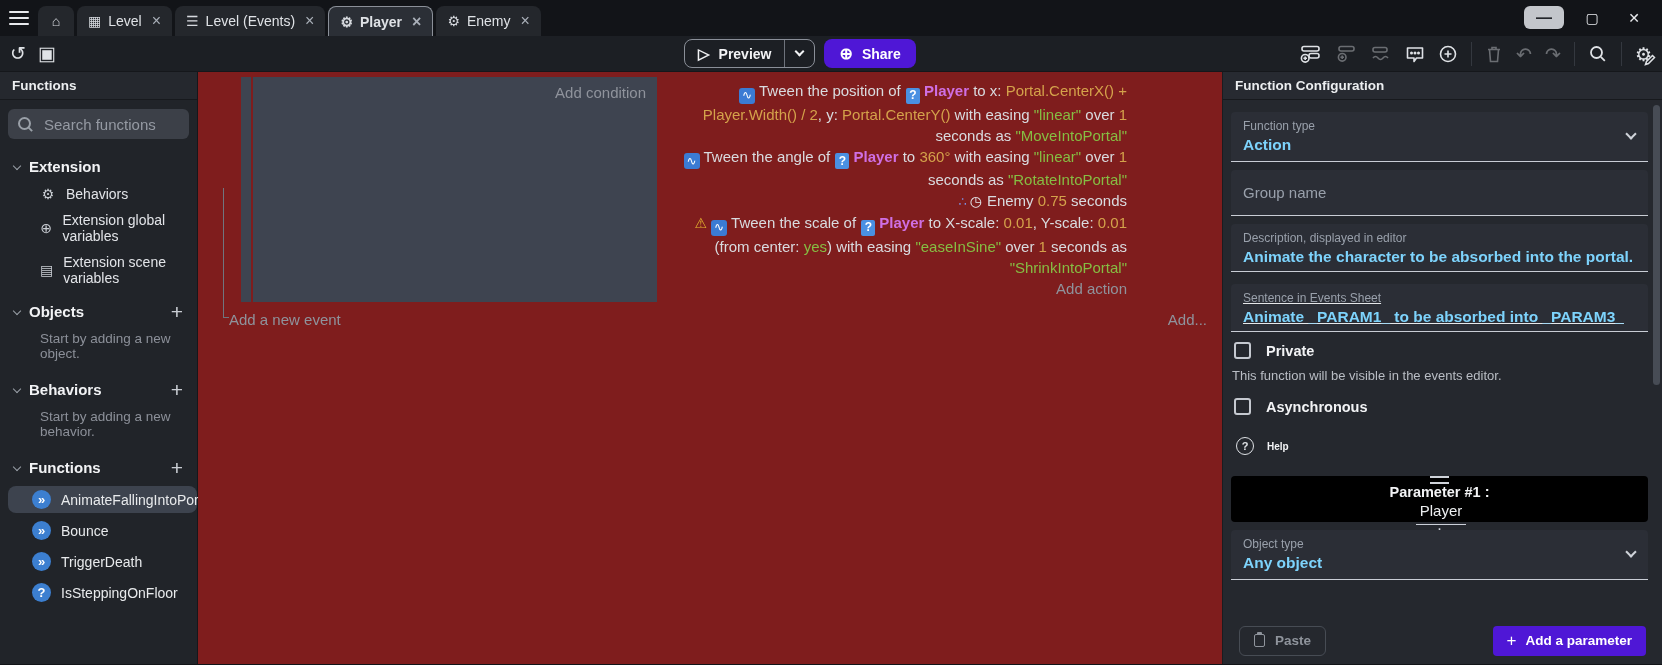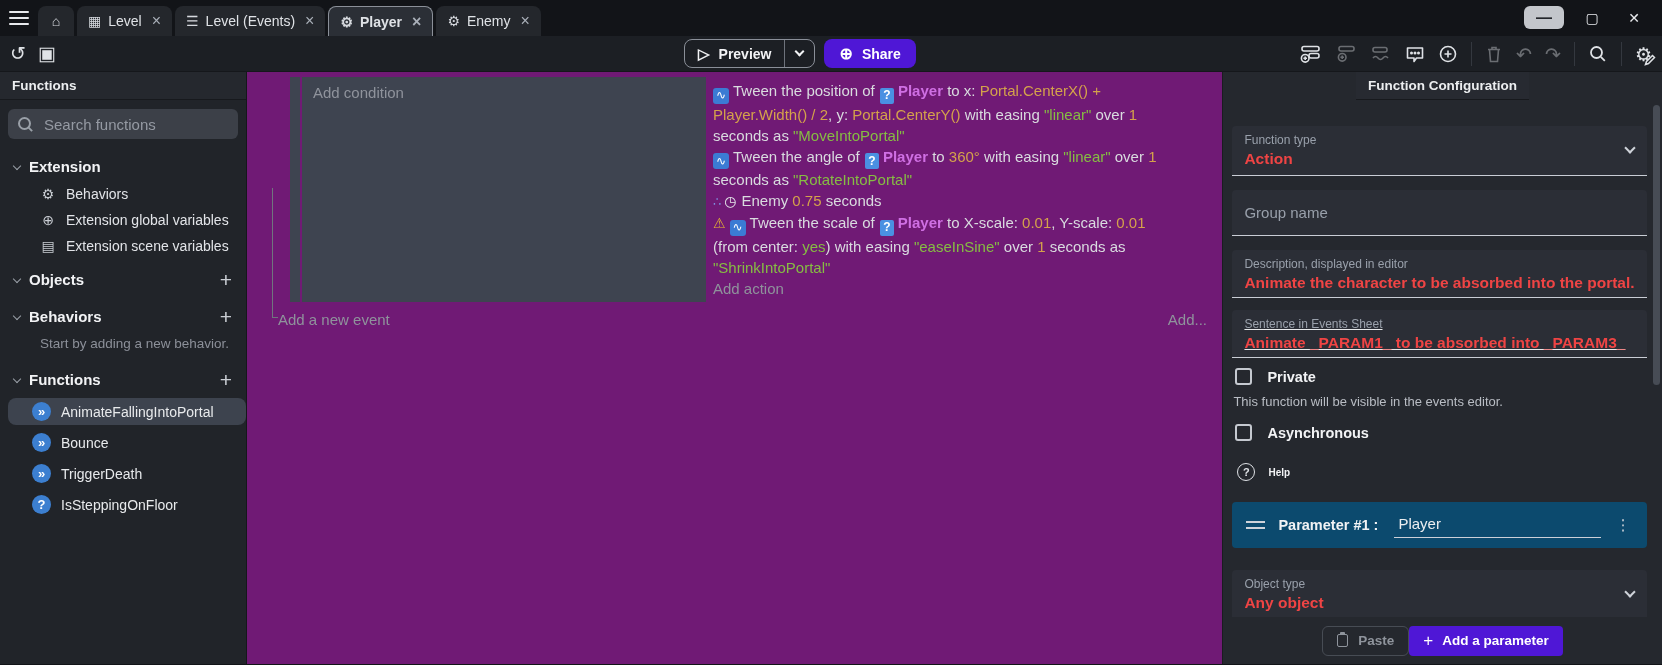--- a/index.html
+++ b/index.html
@@ -34,81 +34,81 @@
   .sh-globe{font-size:16px;}
   .tb-right{position:absolute;right:10px;top:0;height:36px;display:flex;align-items:center;gap:13px;}
   .tb-div{width:1px;height:24px;background:#34383f;}
   .dim{opacity:.4;}
   .svgic{display:block;}
 
   
   .main{display:flex;height:592px;}
 
   
-  .sidebar{width:247px;background:#212429;flex-shrink:0;display:flex;flex-direction:column;border-right:1px solid #15171b;}
+  .sidebar{width:198px;background:#212429;flex-shrink:0;display:flex;flex-direction:column;border-right:1px solid #15171b;}
   .sb-header{height:28px;background:#25282e;display:flex;align-items:center;padding:0 12px;font-size:13.5px;font-weight:bold;color:#eceef0;border-bottom:1px solid #17191d;flex-shrink:0;}
   .sb-search{margin:9px 8px;height:30px;background:#3c4048;border-radius:6px;display:flex;align-items:center;padding:0 10px;gap:9px;flex-shrink:0;}
   .sb-search input{background:transparent;border:none;outline:none;color:#d8dade;font-size:15px;width:170px;font-family:inherit;}
   .sb-search input::placeholder{color:#959aa3;}
   .mag{width:15px;height:15px;position:relative;flex-shrink:0;}
   .mag::before{content:'';position:absolute;width:9px;height:9px;border:2px solid #9aa0a8;border-radius:50%;left:0;top:0;}
   .mag::after{content:'';position:absolute;width:6px;height:2px;background:#9aa0a8;transform:rotate(45deg);left:9px;top:11px;}
   .sec{display:flex;align-items:center;padding:6px 14px 6px 14px;gap:9px;margin-top:4px;}
   .schev{width:6px;height:6px;border-right:1.5px solid #9aa0a8;border-bottom:1.5px solid #9aa0a8;transform:rotate(45deg);margin-top:-2px;flex-shrink:0;}
   .sec .slbl{font-weight:bold;font-size:15px;color:#f2f3f5;flex:1;}
   .sec .plus{color:#c9cdd3;font-size:21px;font-weight:400;line-height:1;cursor:pointer;}
   .item{display:flex;align-items:center;gap:10px;padding:5px 8px 5px 40px;font-size:14px;color:#e2e4e8;cursor:pointer;}
   .iico{color:#c9cdd3;font-size:14px;width:16px;text-align:center;}
   .emptymsg{padding:3px 12px 8px 40px;font-size:13.5px;color:#8c9099;}
   .fitem{display:flex;align-items:center;gap:10px;padding:4px 8px;margin:2px 0 2px 8px;padding-left:24px;font-size:14px;color:#e8eaec;cursor:pointer;}
   .fitem.selected{background:#3d434e;border-radius:8px;}
   .ficon{width:19px;height:19px;border-radius:50%;background:#3c7fd0;color:#fff;display:flex;align-items:center;justify-content:center;font-size:13px;font-weight:bold;flex-shrink:0;}
 
   
-  .events{flex:1;background:#701a75;position:relative;padding:5px 0 0 0;}
+  .events{flex:1;background:#7f1d1d;position:relative;padding:5px 0 0 0;text-align:right;}
   .event-row{display:flex;margin-left:43px;}
   .strip{width:10px;background:#3e4450;margin-right:2px;height:225px;}
   .cond{width:404px;background:#3e4450;height:225px;padding:7px 11px;font-size:15px;color:#8f939c;}
   .acts{width:470px;padding:3px 0 0 7px;font-size:15px;line-height:21px;color:#d9dbdf;}
   .actline{margin:0;}
   .c-d{color:#d9dbdf;}
   .c-o{color:#cf6fe3;font-weight:bold;}
   .c-e{color:#d4a24b;}
   .c-s{color:#86bd43;}
   .ic{display:inline-flex;align-items:center;justify-content:center;}
   .ic-tween{width:16px;height:16px;background:#3b7bd4;border-radius:3px;color:#fff;font-size:12px;margin-right:4px;vertical-align:-3px;}
   .ic-qmark{width:14px;height:16px;background:#4a90e2;border-radius:2px;color:#fff;font-weight:bold;font-size:12px;margin:0 4px 0 1px;vertical-align:-3px;}
   .ic-warning{color:#e8b930;margin-right:4px;font-size:14px;}
   .ic-wait{color:#7d8fe0;margin-right:3px;font-size:13px;}
   .ic-clock{color:#e3e5e9;margin-right:5px;font-size:14px;}
   .add-action{color:#8f939c;}
   .add-row{display:flex;justify-content:space-between;margin:9px 15px 0 31px;font-size:15px;color:#8f939c;}
   .guide{position:absolute;left:25px;top:116px;width:6px;height:130px;border-left:1px solid #70757e;border-bottom:1px solid #70757e;}
 
   
-  .config{width:440px;background:#25282e;display:flex;flex-direction:column;position:relative;border-left:1px solid #1a1c20;align-items:center;}
+  .config{width:440px;background:#25282e;display:flex;flex-direction:column;position:relative;border-left:1px solid #1a1c20;}
   .cfg-header{height:28px;background:#272a31;padding:0 12px;display:flex;align-items:center;font-size:13.5px;font-weight:bold;color:#eceef0;border-bottom:1px solid #17191d;flex-shrink:0;}
   .cfg-body{flex:1;overflow:hidden;padding:12px 14px 0 8px;}
-  .field{background:#2b2e36;border-bottom:1px solid #c9cdd5;border-radius:4px 4px 0 0;padding:7px 12px 7px;position:relative;margin-bottom:8px;margin-top:14px;}
+  .field{background:#2b2e36;border-bottom:1px solid #c9cdd5;border-radius:4px 4px 0 0;padding:7px 12px 7px;position:relative;margin-bottom:8px;}
   .flabel{font-size:12px;color:#99a0ab;margin-bottom:3px;}
-  .fvalue{font-size:15.5px;font-weight:bold;color:#ef4444;white-space:nowrap;}
+  .fvalue{font-size:15.5px;font-weight:bold;color:#7dd3fc;white-space:nowrap;}
   .field.h50{height:50px;}
   .field.h48{height:48px;}
   .field.h46{height:46px;}
   .field.emptyfield .flabel{font-size:15px;color:#99a0ab;padding:7px 0 8px;margin:0;}
   .fchev{position:absolute;right:13px;top:50%;margin-top:-7px;width:8px;height:8px;border-right:2px solid #cfd3da;border-bottom:2px solid #cfd3da;transform:rotate(45deg);}
   .checkrow{display:flex;align-items:center;gap:15px;margin:10px 0 0 3px;}
   .cbox{width:17px;height:17px;border:2px solid #c5c9d0;border-radius:3px;flex-shrink:0;cursor:pointer;}
   .clabel{font-weight:bold;font-size:14.5px;color:#f2f3f5;}
   .helper{font-size:13px;color:#b9bdc4;margin:9px 0 0 1px;}
   .checkrow.async{margin-top:15px;}
   .helprow{display:flex;align-items:center;gap:13px;margin:22px 0 0 5px;cursor:pointer;}
   .qcircle{width:18px;height:18px;border:1.5px solid #dfe2e6;border-radius:50%;display:flex;align-items:center;justify-content:center;font-size:11px;font-weight:bold;color:#dfe2e6;flex-shrink:0;}
   .helplabel{font-weight:bold;font-size:10px;color:#f2f3f5;}
-  .param{background:#0c4a6e;border-radius:4px;height:46px;display:flex;align-items:center;padding:0 14px;margin-top:21px;gap:13px;}
+  .param{background:#000000;border-radius:4px;height:46px;display:flex;align-items:center;padding:0 14px;margin-top:21px;flex-direction:column;}
   .dragh{width:19px;height:8px;border-top:2px solid #cfd3da;border-bottom:2px solid #cfd3da;flex-shrink:0;cursor:grab;}
   .plabel{font-weight:bold;font-size:14.5px;color:#f2f3f5;white-space:nowrap;}
   .pvalue{flex:1;font-size:15px;color:#eceef0;border-bottom:1px solid #ccd0d8;padding:2px 4px 5px;margin-left:3px;cursor:text;}
   .kebab{color:#cfd3da;font-size:15px;padding:0 2px;cursor:pointer;}
   .typerow{display:flex;gap:8px;margin-top:8px;}
   .typerow .field{flex:1;height:50px;margin-bottom:0;}
   .cfg-footer{height:47px;display:flex;align-items:center;justify-content:space-between;padding:0 16px;flex-shrink:0;background:#25282e;}
   .btn-paste{height:30px;border:1px solid #474c54;border-radius:6px;color:#8f949c;font-weight:bold;font-size:13.5px;display:flex;align-items:center;gap:10px;padding:0 14px;cursor:pointer;}
   .clip{width:11px;height:13px;border:1.5px solid #8f949c;border-radius:2px;position:relative;}
   .clip::before{content:'';position:absolute;top:-3px;left:1.5px;width:5px;height:3px;background:#8f949c;border-radius:1px;}
@@ -252,20 +252,21 @@
     <div class="item">
       <span class="iico">▤</span>
       <span>Extension scene variables</span>
     </div>
 
     <div class="sec">
       <span class="schev"></span>
       <span class="slbl">Objects</span>
       <span class="plus">+</span>
     </div>
+    <div class="emptymsg">Start by adding a new object.</div>
 
     <div class="sec">
       <span class="schev"></span>
       <span class="slbl">Behaviors</span>
       <span class="plus">+</span>
     </div>
     <div class="emptymsg">Start by adding a new behavior.</div>
 
     <div class="sec">
       <span class="schev"></span>

